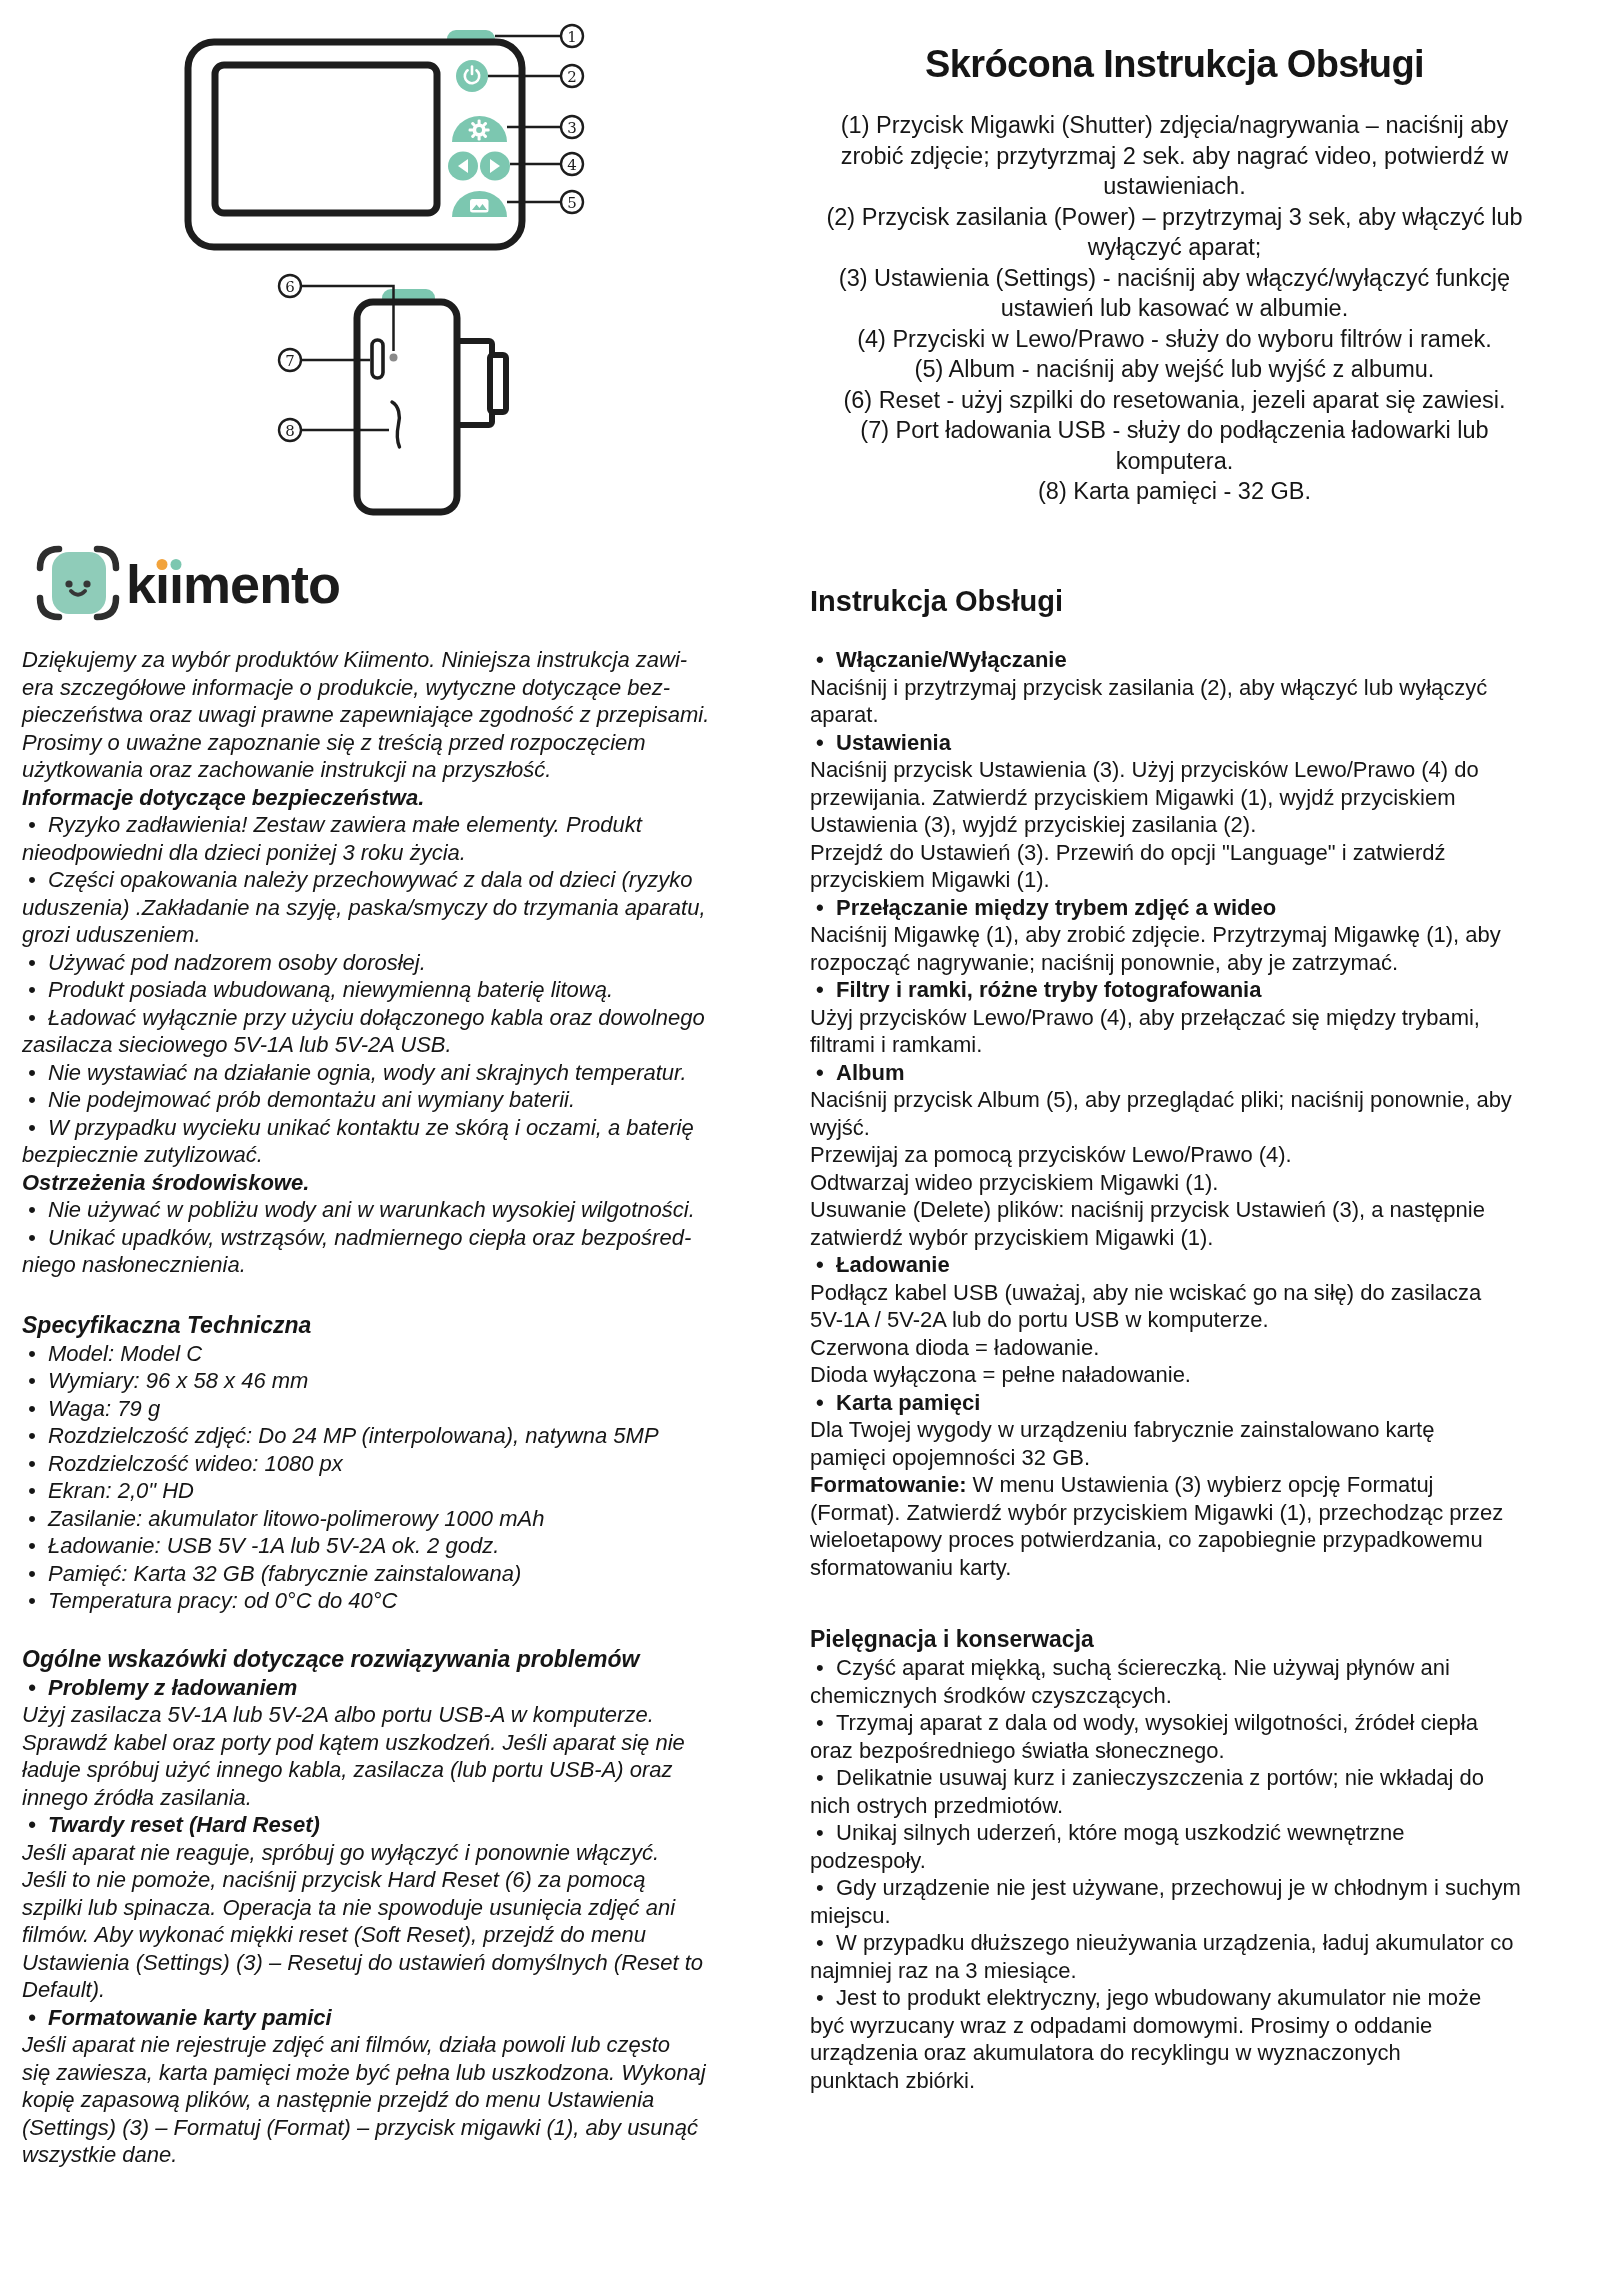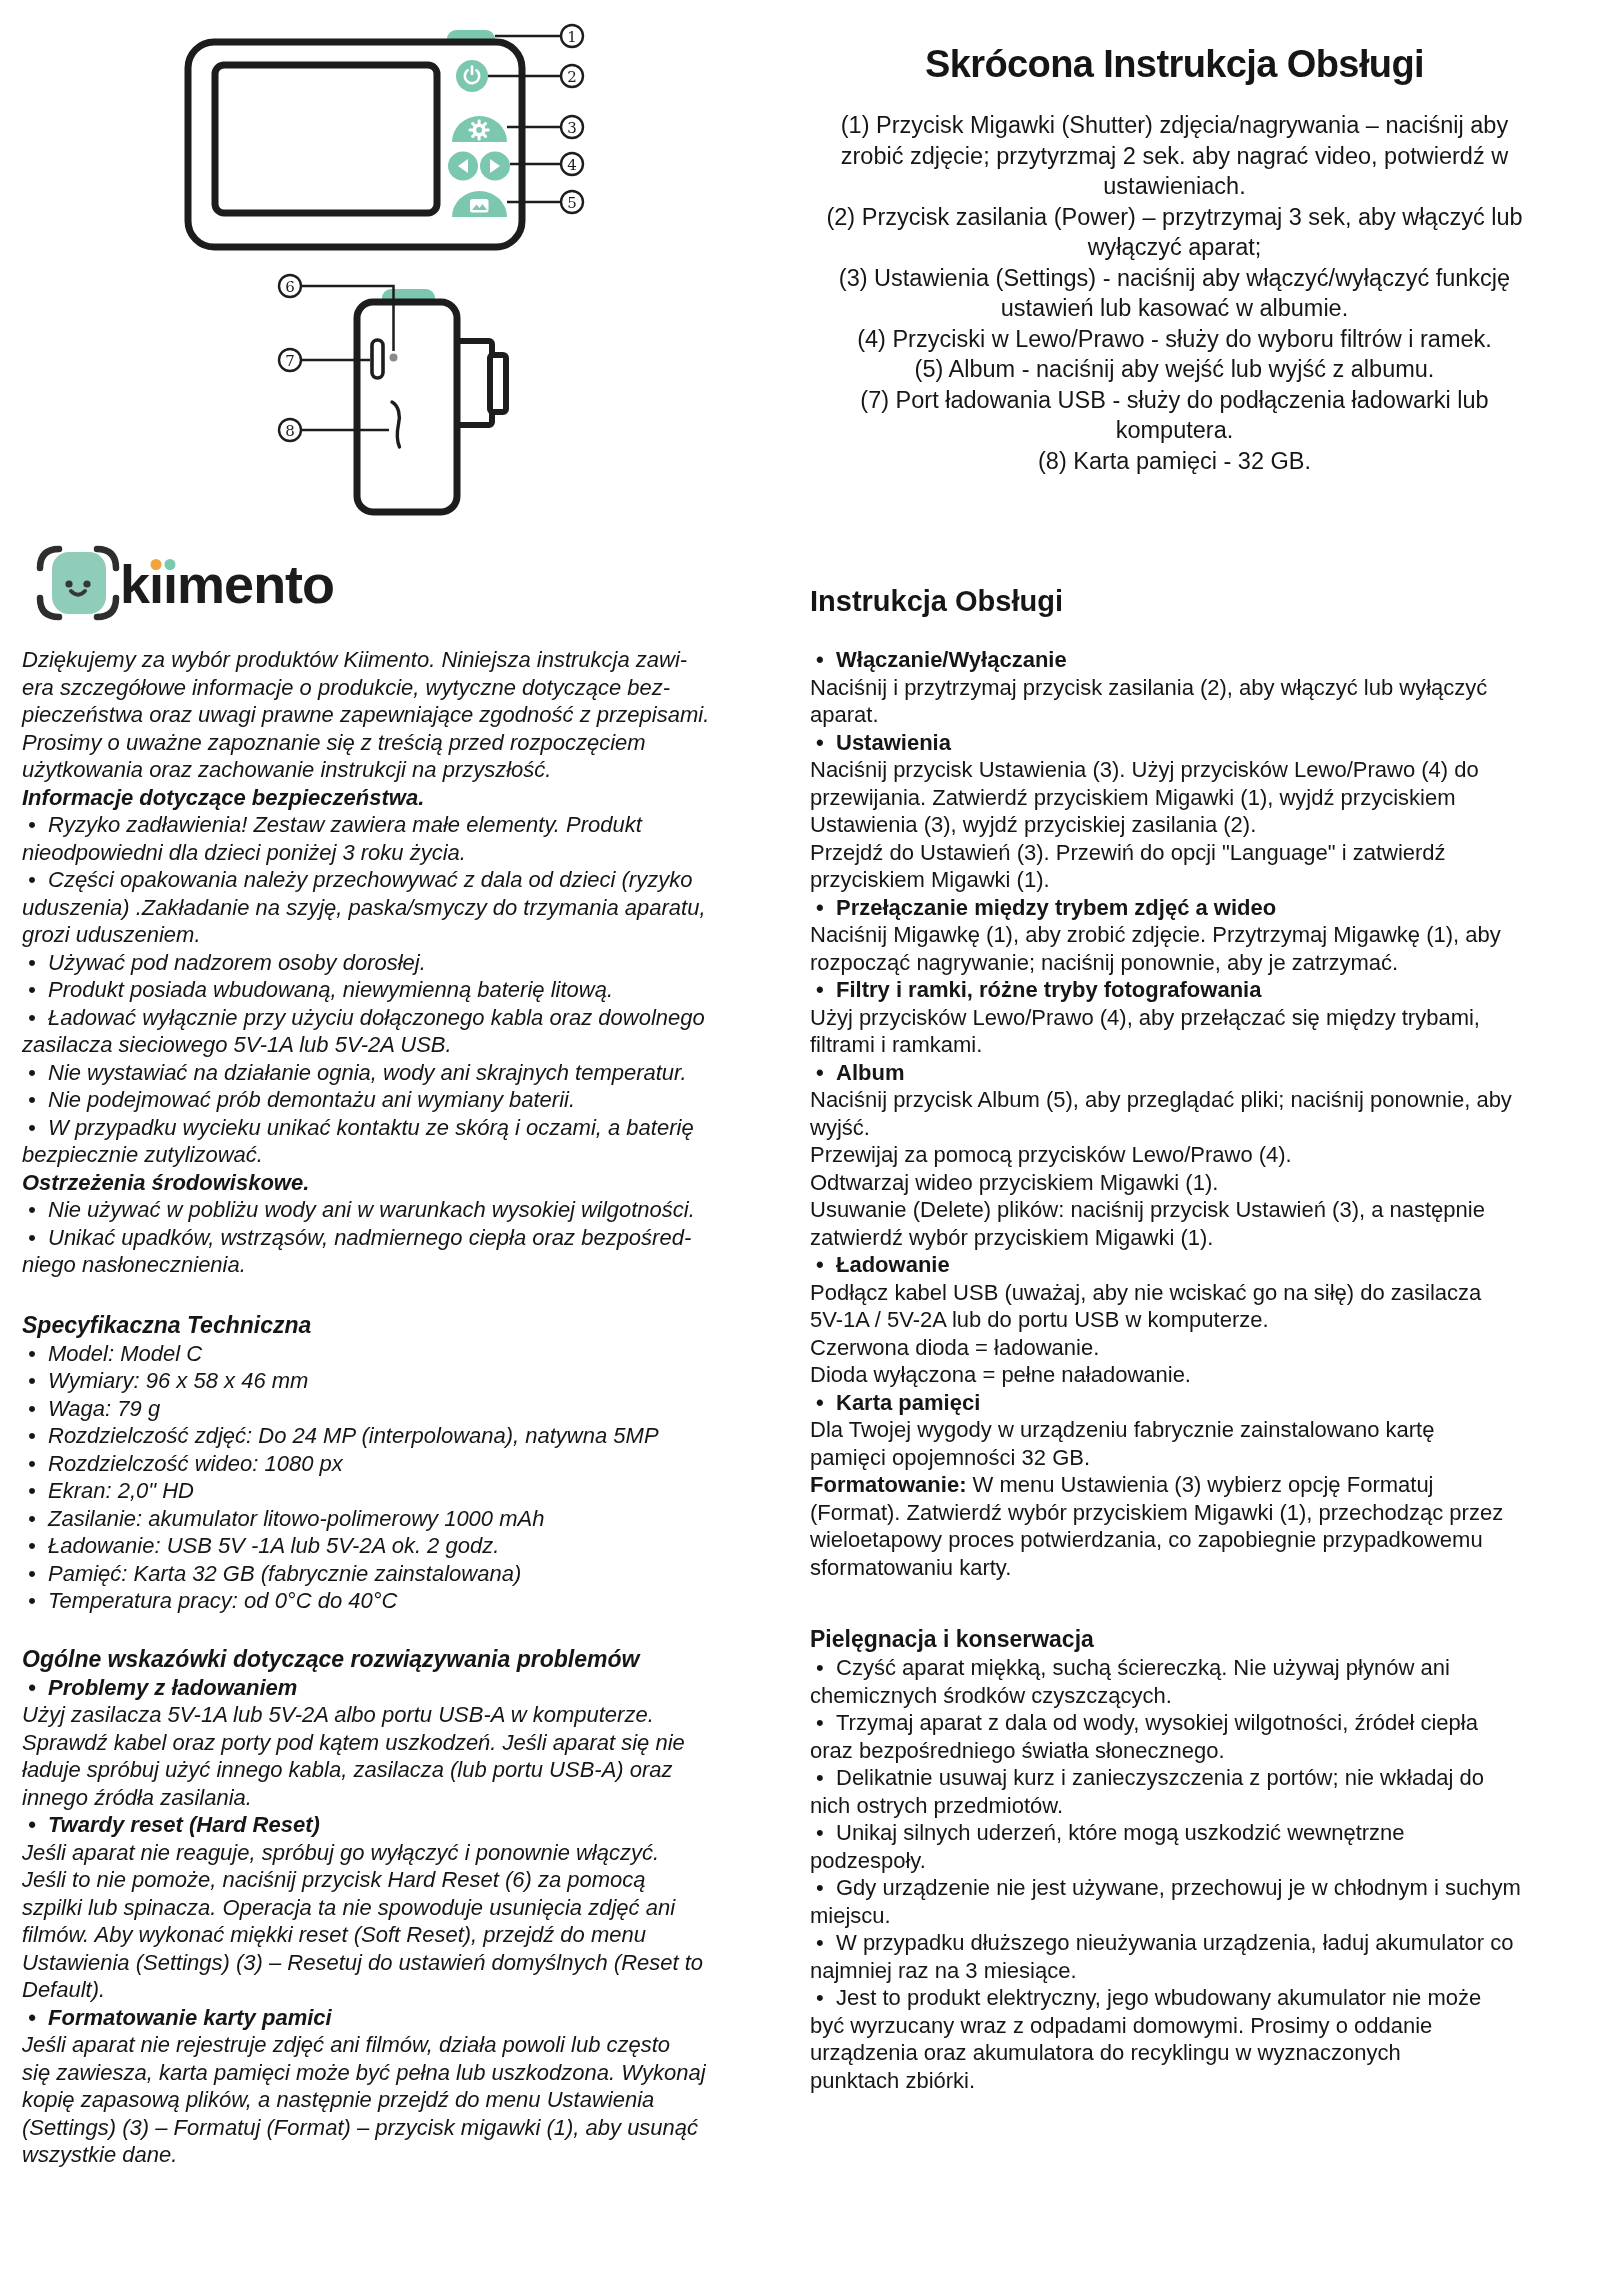--- a/index.html
+++ b/index.html
@@ -14,21 +14,21 @@
   .bold{font-weight:bold;}
   .li::before{content:"•";display:inline-block;width:26px;padding-left:6px;box-sizing:border-box;}
   .qg-title{font-size:38px;line-height:44px;font-weight:bold;margin:0 0 24px 0;letter-spacing:-0.6px;white-space:pre-line;}
   .qg-item{font-size:23.5px;line-height:30.5px;white-space:pre-line;margin:0;}
   .man-h{font-size:29px;line-height:34px;font-weight:bold;margin:0 0 28px 0;white-space:pre-line;}
   .sub-h{font-size:23px;line-height:29px;font-weight:bold;margin:0;white-space:pre-line;}
   .mt-gap1{margin-top:32px;}
   .mt-gap2{margin-top:30px;}
   .mt-gap3{margin-top:44px;}
   .logo-row{display:flex;align-items:center;}
-  .brand{font-size:54px;line-height:58px;font-weight:bold;color:#1c1c1c;letter-spacing:-1px;margin-left:0;white-space:nowrap;}
+  .brand{font-size:54px;line-height:58px;font-weight:bold;color:#1c1c1c;letter-spacing:-1px;margin-left:6px;white-space:nowrap;}
   .iwrap{position:relative;display:inline-block;}
   .iwrap::after{content:"";position:absolute;left:50%;transform:translateX(-50%);top:4px;width:11px;height:11px;border-radius:50%;}
   .i-orange::after{background:#f2a33c;}
   .i-teal::after{background:#7cc7b0;}
 </style>
 </head>
 <body>
 
 <svg class="abs" style="left:90px;top:10px" width="520" height="510" viewBox="0 0 520 510">
 
@@ -151,20 +151,21 @@
   <h1 class="qg-title">Skrócona Instrukcja Obsługi</h1>
   <p class="qg-item">(1) Przycisk Migawki (Shutter) zdjęcia/nagrywania – naciśnij aby
 zrobić zdjęcie; przytyrzmaj 2 sek. aby nagrać video, potwierdź w
 ustawieniach.</p>
   <p class="qg-item">(2) Przycisk zasilania (Power) – przytrzymaj 3 sek, aby włączyć lub
 wyłączyć aparat;</p>
   <p class="qg-item">(3) Ustawienia (Settings) - naciśnij aby włączyć/wyłączyć funkcję
 ustawień lub kasować w albumie.</p>
   <p class="qg-item">(4) Przyciski w Lewo/Prawo - służy do wyboru filtrów i ramek.</p>
   <p class="qg-item">(5) Album - naciśnij aby wejść lub wyjść z albumu.</p>
+  <p class="qg-item">(6) Reset - użyj szpilki do resetowania, jezeli aparat się zawiesi.</p>
   <p class="qg-item">(7) Port ładowania USB - służy do podłączenia ładowarki lub
 komputera.</p>
   <p class="qg-item">(8) Karta pamięci - 32 GB.</p>
 </div>
 
 <div class="abs" style="left:22px;top:646px;width:800px;font-style:italic;">
   <p class="body">Dziękujemy za wybór produktów Kiimento. Niniejsza instrukcja zawi-
 era szczegółowe informacje o produkcie, wytyczne dotyczące bez-
 pieczeństwa oraz uwagi prawne zapewniające zgodność z przepisami.
 Prosimy o uważne zapoznanie się z treścią przed rozpoczęciem

